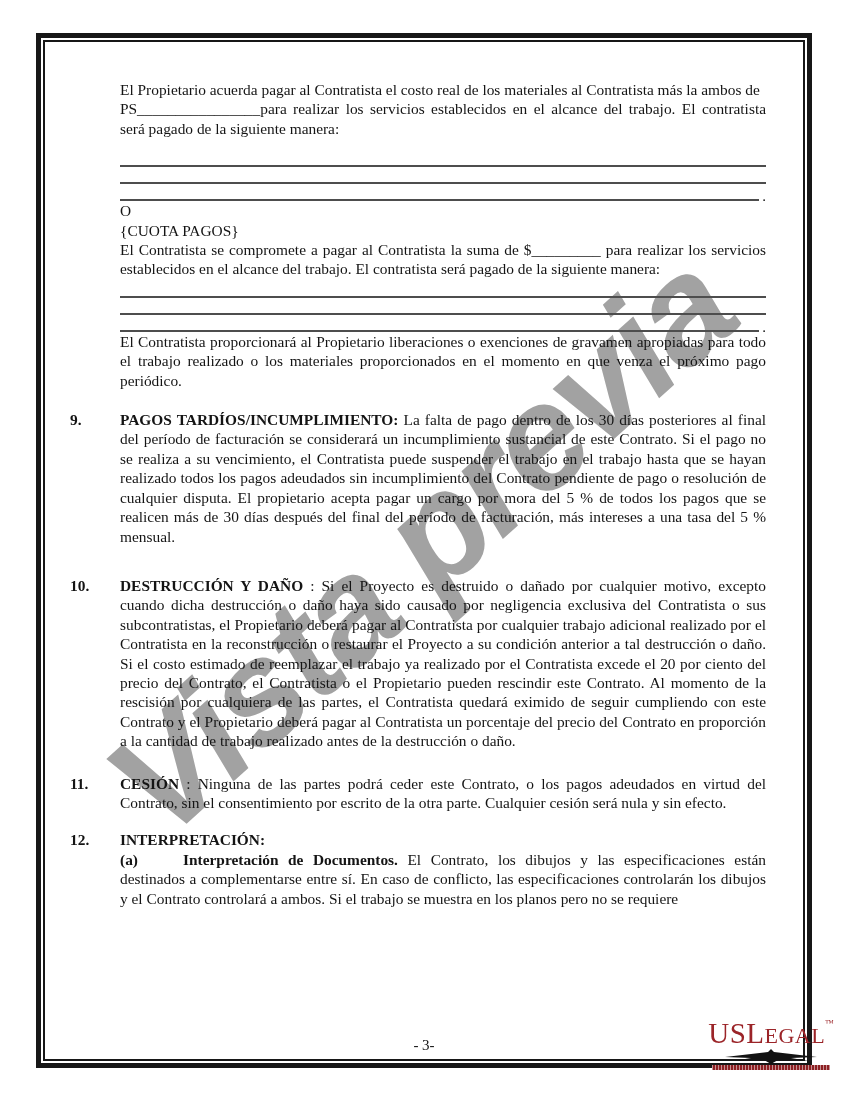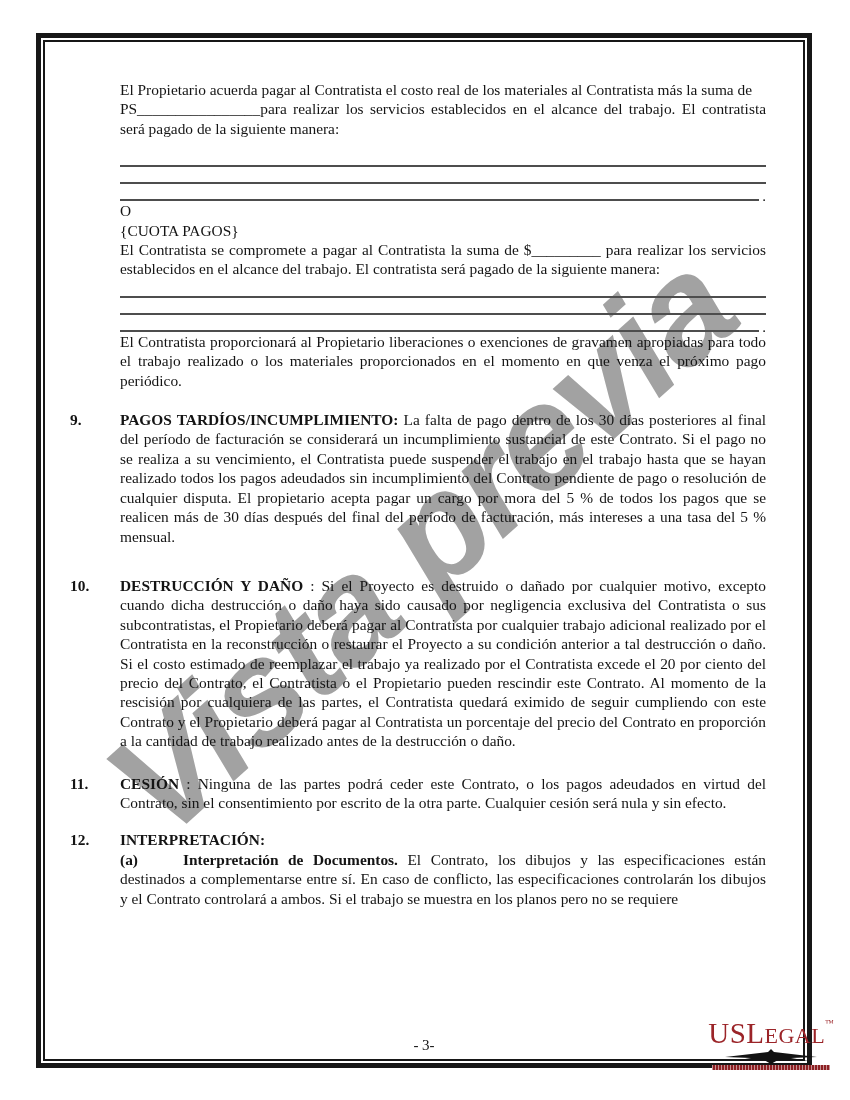--- a/index.html
+++ b/index.html
@@ -67,21 +67,21 @@
 <body>
 
 <div class="wm-clip">
   <div class="watermark">Vista previa</div>
 </div>
 
 <div class="frame"></div>
 
 <div class="content">
 
-  <p><span>El Propietario acuerda pagar al Contratista el costo real de los materiales al Contratista más la suma de</span><br><span>PS________________para realizar los servicios establecidos en el alcance del trabajo. El contratista será pagado de la siguiente manera:</span></p>
+  <p><span>El Propietario acuerda pagar al Contratista el costo real de los materiales al Contratista más la ambos de</span><br><span>PS________________para realizar los servicios establecidos en el alcance del trabajo. El contratista será pagado de la siguiente manera:</span></p>
 
   <div class="rules">
     <div class="rule-row">
         <div class="rule"></div>
       </div>
     <div class="rule-row">
         <div class="rule"></div>
       </div>
     <div class="rule-row">
         <div class="rule"></div>

